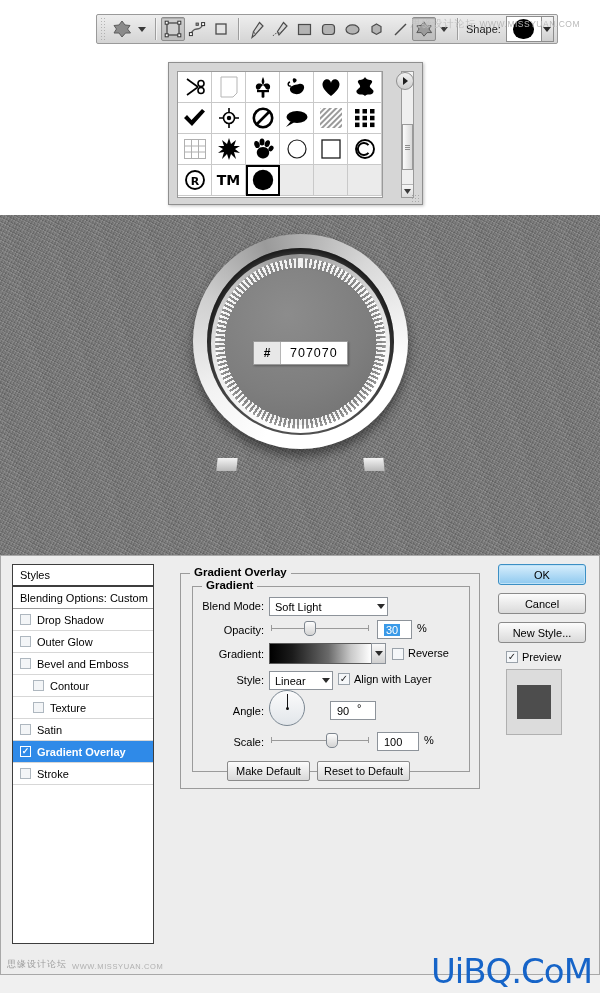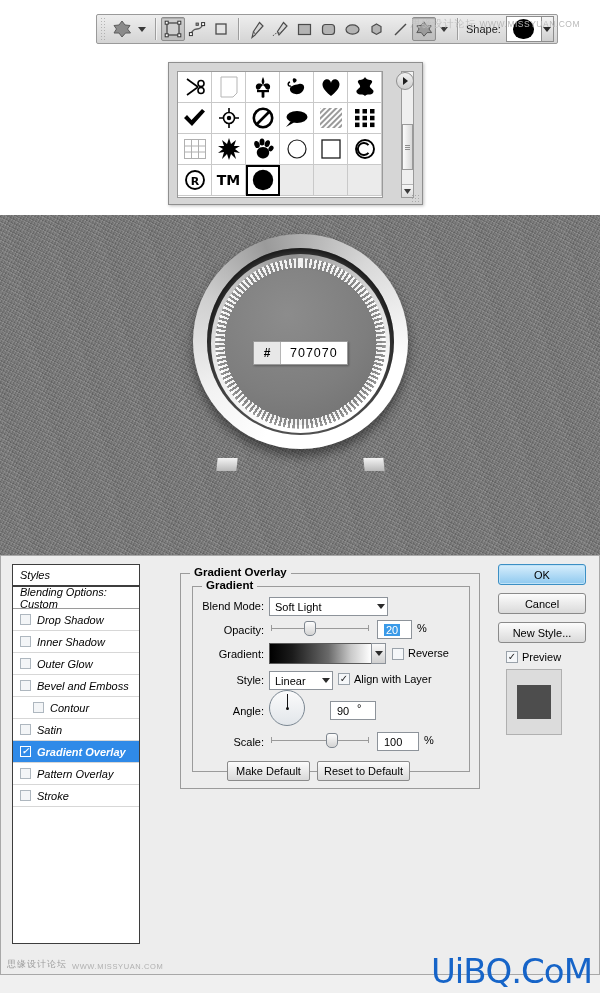--- a/index.html
+++ b/index.html
@@ -115,22 +115,22 @@
   .hexfield .hash{width:26px;display:flex;align-items:center;justify-content:center;
     background:#e8e8e8;border-right:1px solid #b5b5b5;font-size:12px;font-weight:bold;}
   .hexfield .hval{padding:0 9px;display:flex;align-items:center;font-size:12.5px;letter-spacing:1px;border-radius:6px;}
 
   
   #dialog-section{top:555px;height:438px;background:#f0f0f0;}
   .dlg{position:absolute;left:0;top:0;width:600px;height:420px;
     background:#ededed;border:1px solid #a8a8a8;box-sizing:border-box;}
 
   
-  .styles-list{position:absolute;left:11px;top:8px;width:128px;height:380px;
-    background:#fff;border:1px solid #3d3d3d;box-sizing:border-box;overflow:hidden;font-style:italic;}
+  .styles-list{position:absolute;left:11px;top:8px;width:142px;height:380px;
+    background:#fff;border:1px solid #3d3d3d;box-sizing:border-box;overflow:hidden;}
   .st-row{height:22px;display:flex;align-items:center;padding-left:7px;
     border-bottom:1px solid #d7d7d7;font-size:11px;box-sizing:border-box;}
   .st-row.head{border-bottom:2px solid #3d3d3d;}
   .st-row.head2{border-bottom:1px solid #9a9a9a;}
   .st-row.active{background:#2f8ae8;color:#fff;font-weight:bold;}
   .st-cb{width:11px;height:11px;border:1px solid #aeb7bf;background:#f3f5f7;
     margin-right:6px;flex:none;display:flex;align-items:center;justify-content:center;
     font-size:9px;line-height:1;color:#2a2a2a;box-sizing:border-box;}
   .st-row.active .st-cb{border-color:#fff;background:#2f8ae8;color:#fff;}
   .st-row.indent{padding-left:20px;}
@@ -532,45 +532,41 @@
       <div class="st-row head2">
         <span>Blending Options: Custom</span>
       </div>
 
       <div class="st-row">
         <span class="st-cb"></span>
         <span>Drop Shadow</span>
       </div>
       <div class="st-row">
         <span class="st-cb"></span>
-        <span>Inner Shadow</span>
-      </div>
-      <div class="st-row">
-        <span class="st-cb"></span>
         <span>Outer Glow</span>
       </div>
       <div class="st-row">
         <span class="st-cb"></span>
         <span>Bevel and Emboss</span>
       </div>
       <div class="st-row indent">
         <span class="st-cb"></span>
         <span>Contour</span>
       </div>
+      <div class="st-row indent">
+        <span class="st-cb"></span>
+        <span>Texture</span>
+      </div>
       <div class="st-row">
         <span class="st-cb"></span>
         <span>Satin</span>
       </div>
       <div class="st-row active">
         <span class="st-cb">✓</span>
         <span>Gradient Overlay</span>
-      </div>
-      <div class="st-row">
-        <span class="st-cb"></span>
-        <span>Pattern Overlay</span>
       </div>
       <div class="st-row">
         <span class="st-cb"></span>
         <span>Stroke</span>
       </div>
     </div>
 
     <div class="panel">
 
       <div class="gbox outer-box"></div>
@@ -588,21 +584,21 @@
       </div>
 
       <div class="lbl" style="left:14px;top:60px;width:76px;">Opacity:</div>
       <div class="slider" style="left:97px;top:57px;width:98px;">
         <div class="track"></div>
         <div class="cap" style="left:0;"></div>
           <div class="cap" style="right:0;"></div>
         <div class="thumb" style="left:33px;"></div>
       </div>
       <div class="field num" style="left:203px;top:56px;width:35px;background:#fff;">
-        <span style="background:#3a9ae8;color:#fff;padding:0 2px;">20</span>
+        <span style="background:#3a9ae8;color:#fff;padding:0 2px;">30</span>
       </div>
       <div class="unit" style="left:243px;top:58px;">%</div>
 
       <div class="lbl" style="left:14px;top:84px;width:76px;">Gradient:</div>
       <div class="gradbar" style="left:95px;top:79px;width:103px;height:21px;"></div>
       <div class="gradbtn" style="left:197px;top:79px;height:21px;">
           <i class="tri"></i>
         </div>
       <div class="cbx" style="left:218px;top:84px;"></div>
       <div class="cbtext" style="left:234px;top:83px;">Reverse</div>

